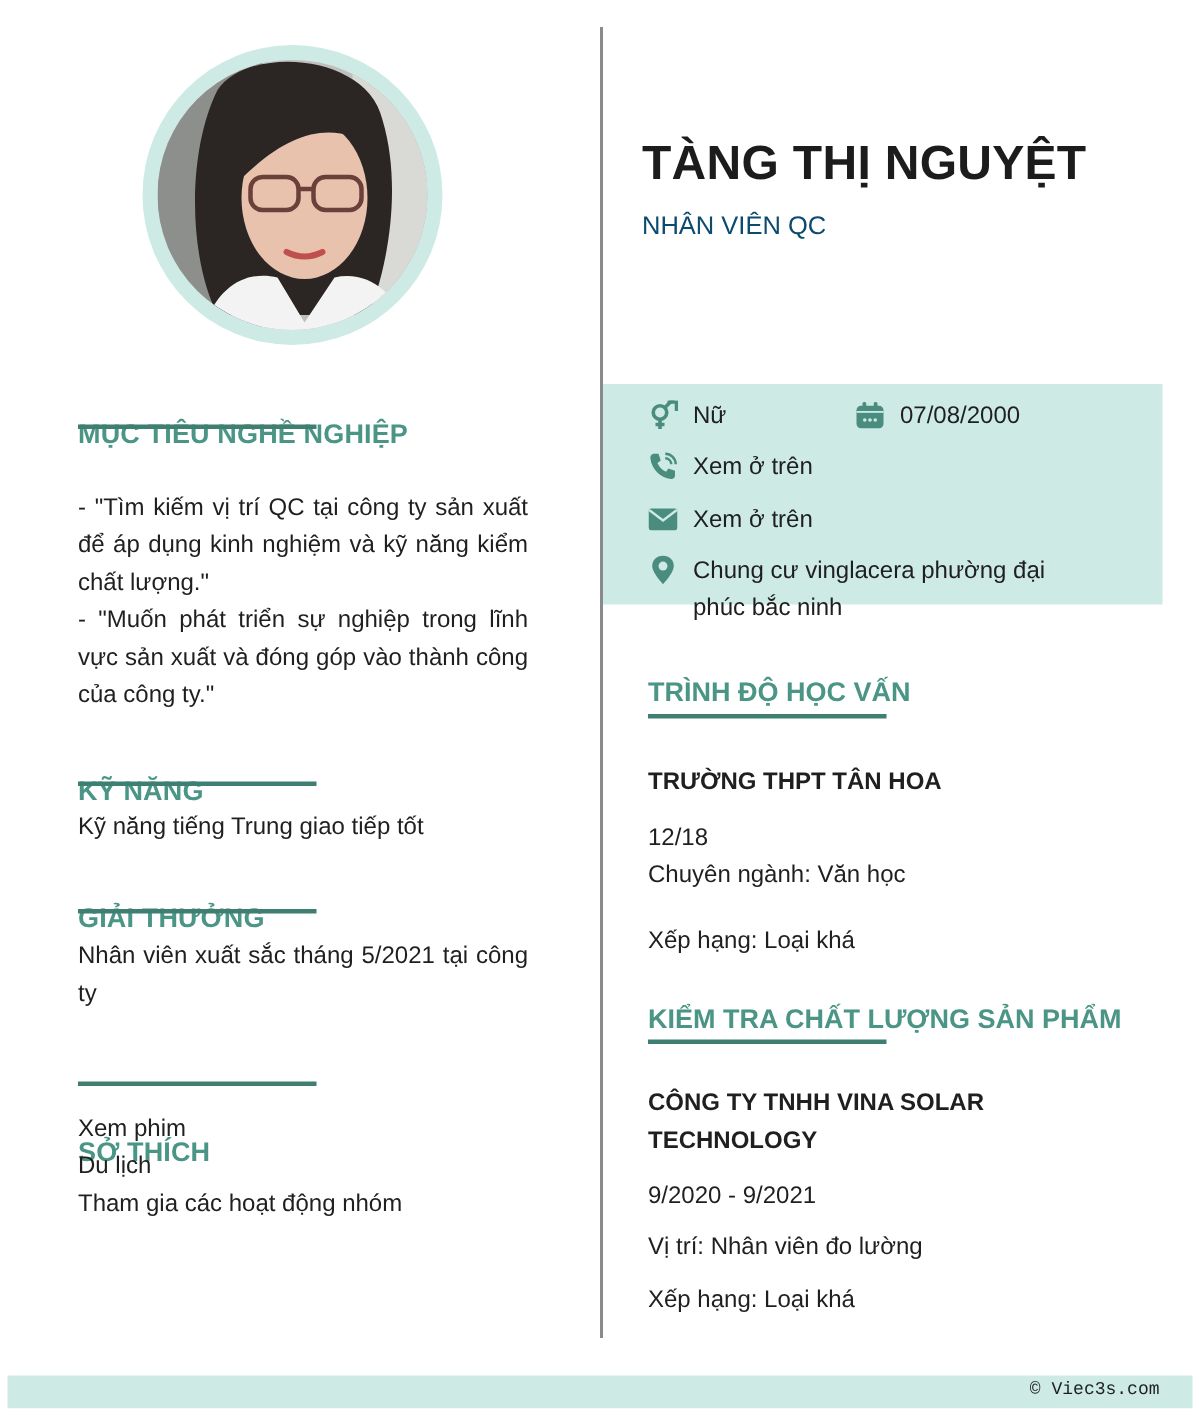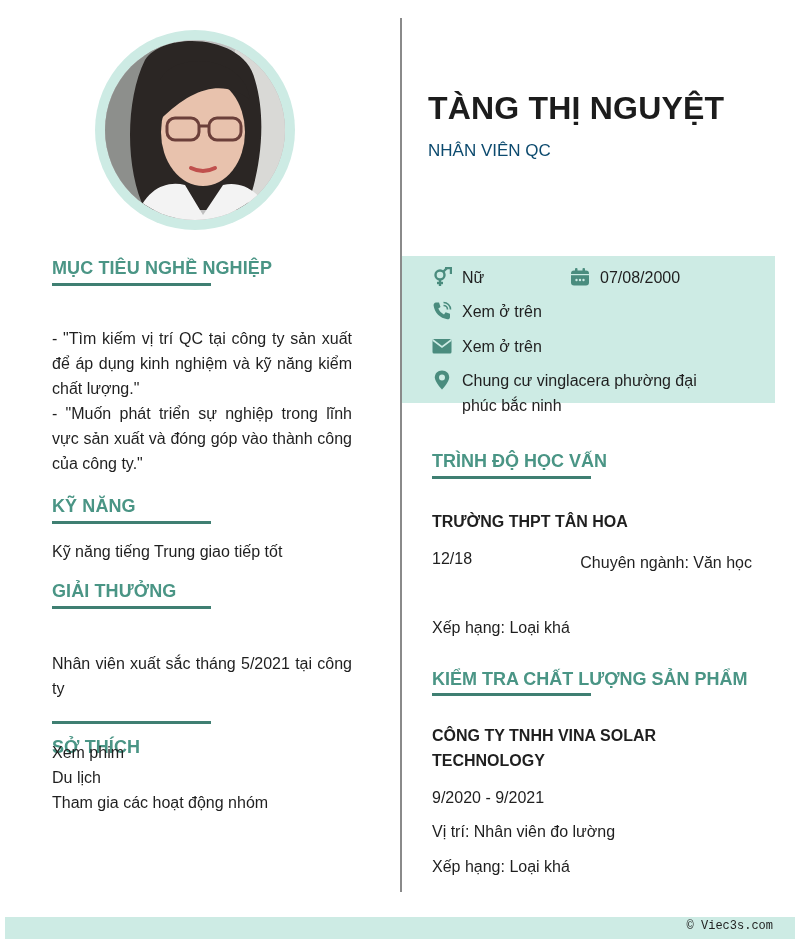--- a/index.html
+++ b/index.html
@@ -6,21 +6,21 @@
     html, body { width: 800px; height: 939px; background: #ffffff; overflow: hidden; }
     body { position: relative; font-family: "Liberation Sans", "DejaVu Sans", sans-serif; color: #222222; }
 
     .divider { position: absolute; left: 400px; top: 18px; width: 2px; height: 874px; background: #8a8a8a; }
 
     
     .avatar-ring { position: absolute; left: 95px; top: 30px; width: 200px; height: 200px; border-radius: 50%; background: #cdebe4; }
     .avatar { position: absolute; left: 10px; top: 10px; width: 180px; height: 180px; border-radius: 50%; overflow: hidden; background: #c9c9c9; }
     .avatar svg { width: 100%; height: 100%; display: block; }
 
-    .sec-title { position: absolute; left: 52px; font-size: 18px; font-weight: bold; color: #4a9585; letter-spacing: 0.1px; white-space: nowrap; }
+    .sec-title { position: absolute; left: 52px; font-size: 18px; font-weight: bold; color: #4a9585; letter-spacing: 0.1px; white-space: nowrap; margin-top: 21px; }
     .sec-line { position: absolute; left: 52px; width: 159px; height: 3px; background: #3f7f72; }
 
     .body-text { position: absolute; left: 52px; width: 300px; font-size: 16px; line-height: 25px; color: #1f1f1f; }
     .justify { text-align: justify; }
     .objective p { text-align: justify; text-align-last: left; }
 
     
     .name { position: absolute; left: 428px; top: 90px; font-size: 32px; font-weight: bold; color: #1c1c1c; letter-spacing: 0.2px; white-space: nowrap; }
     .job-title { position: absolute; left: 428px; top: 141px; font-size: 17px; color: #0c4a6e; white-space: nowrap; }
 
@@ -66,21 +66,21 @@
   <p>- "Tìm kiếm vị trí QC tại công ty sản xuất để áp dụng kinh nghiệm và kỹ năng kiểm chất lượng."</p>
   <p>- "Muốn phát triển sự nghiệp trong lĩnh vực sản xuất và đóng góp vào thành công của công ty."</p>
 </div>
 
 <div class="sec-title" style="top:496px;">KỸ NĂNG</div>
 <div class="sec-line" style="top:521px;"></div>
 <div class="body-text" style="top:539px;">Kỹ năng tiếng Trung giao tiếp tốt</div>
 
 <div class="sec-title" style="top:581px;">GIẢI THƯỞNG</div>
 <div class="sec-line" style="top:606px;"></div>
-<div class="body-text justify" style="top:651px; text-align-last:left;">Nhân viên xuất sắc tháng 5/2021 tại công ty</div>
+<div class="body-text justify" style="top:625px; text-align-last:left;">Nhân viên xuất sắc tháng 5/2021 tại công ty</div>
 
 <div class="sec-title" style="top:737px;">SỞ THÍCH</div>
 <div class="sec-line" style="top:721px;"></div>
 <div class="body-text" style="top:740px;">
   <div>Xem phim</div>
   <div>Du lịch</div>
   <div>Tham gia các hoạt động nhóm</div>
 </div>
 
 <div class="name">TÀNG THỊ NGUYỆT</div>
@@ -142,21 +142,21 @@
         </svg>
     </span>
     <span>Chung cư vinglacera phường đại phúc bắc ninh</span>
   </div>
 </div>
 
 <div class="r-title" style="top:451px;">TRÌNH ĐỘ HỌC VẤN</div>
 <div class="r-line" style="top:476px;"></div>
 <div class="r-text r-bold" style="top:509px;">TRƯỜNG THPT TÂN HOA</div>
 <div class="r-text" style="top:546px;">12/18</div>
-<div class="r-text" style="top:550px;text-align:right;">Chuyên ngành: Văn học</div>
+<div class="r-text" style="top:571px;">Chuyên ngành: Văn học</div>
 <div class="r-text" style="top:615px;">Xếp hạng: Loại khá</div>
 
 <div class="r-title" style="top:669px;">KIỂM TRA CHẤT LƯỢNG SẢN PHẨM</div>
 <div class="r-line" style="top:693px;"></div>
 <div class="r-text r-bold" style="top:723px; width:260px;">CÔNG TY TNHH VINA SOLAR TECHNOLOGY</div>
 <div class="r-text" style="top:785px;">9/2020 - 9/2021</div>
 <div class="r-text" style="top:819px;">Vị trí: Nhân viên đo lường</div>
 <div class="r-text" style="top:854px;">Xếp hạng: Loại khá</div>
 
 <div class="footer">

